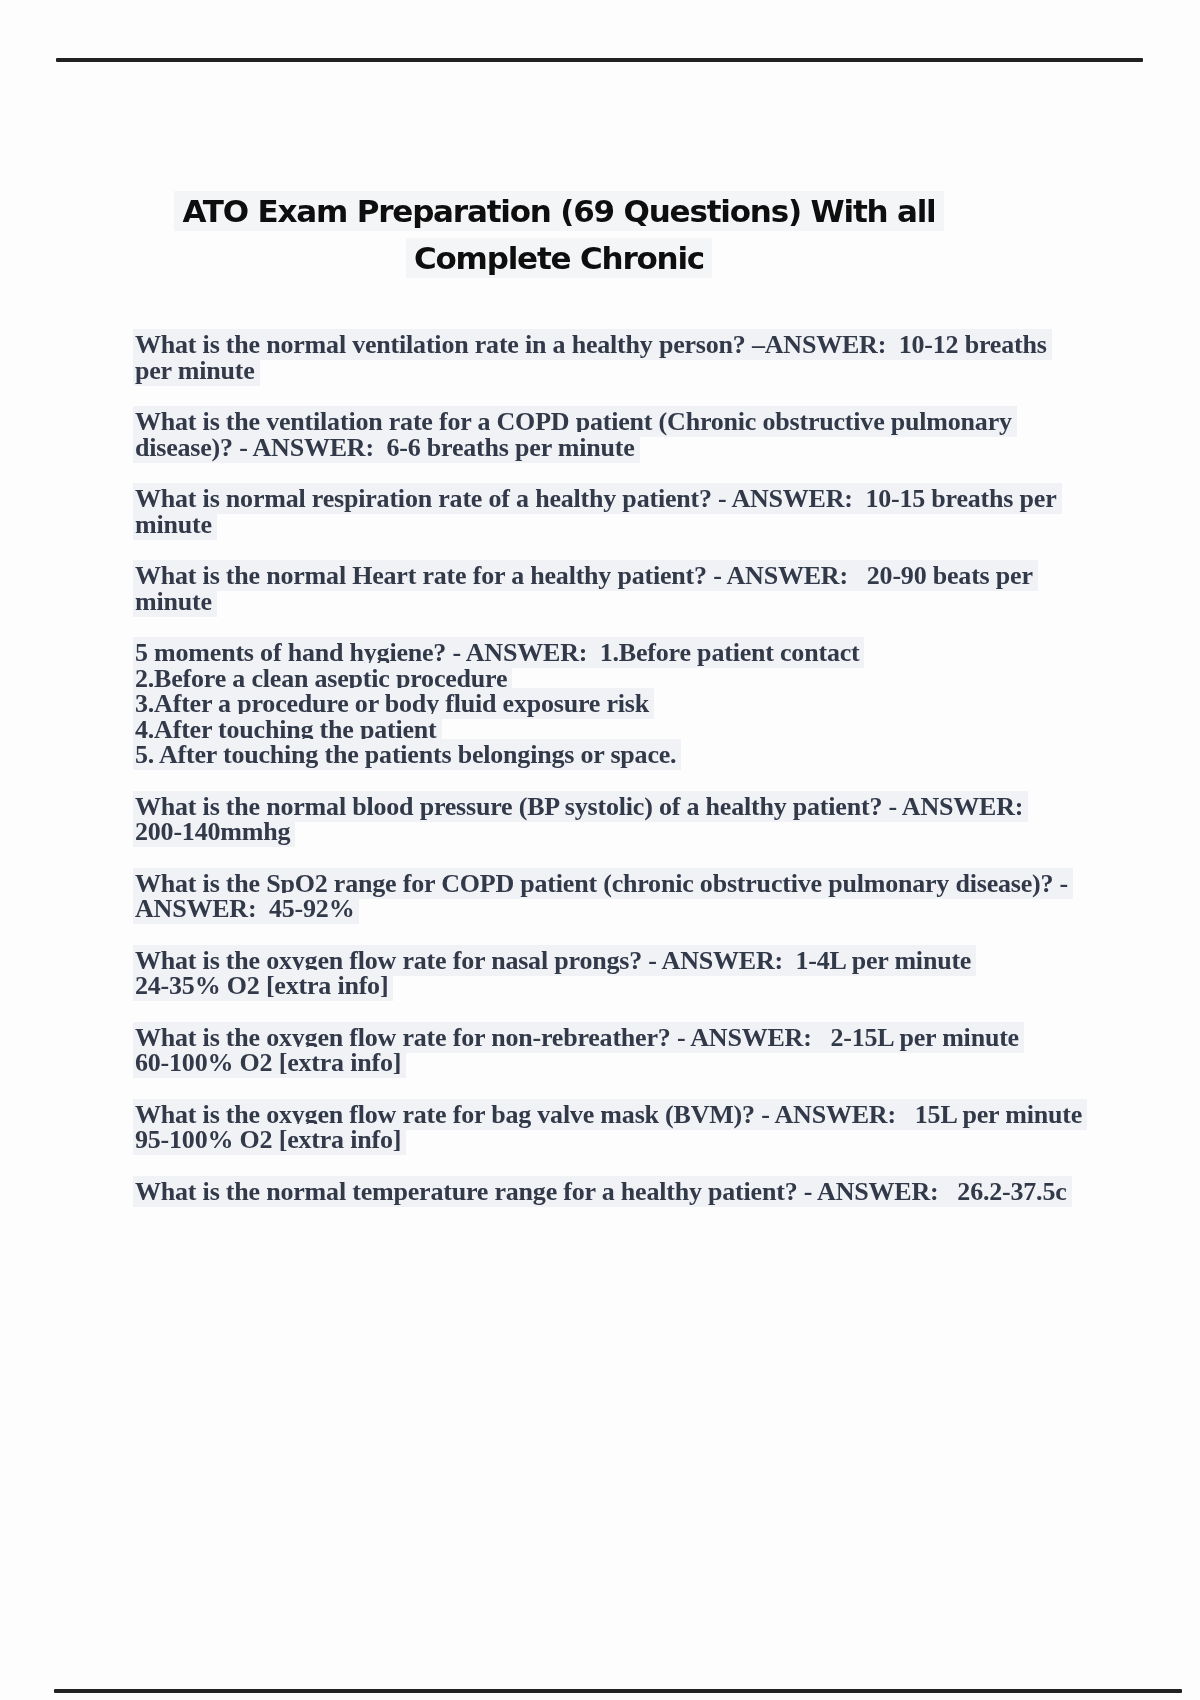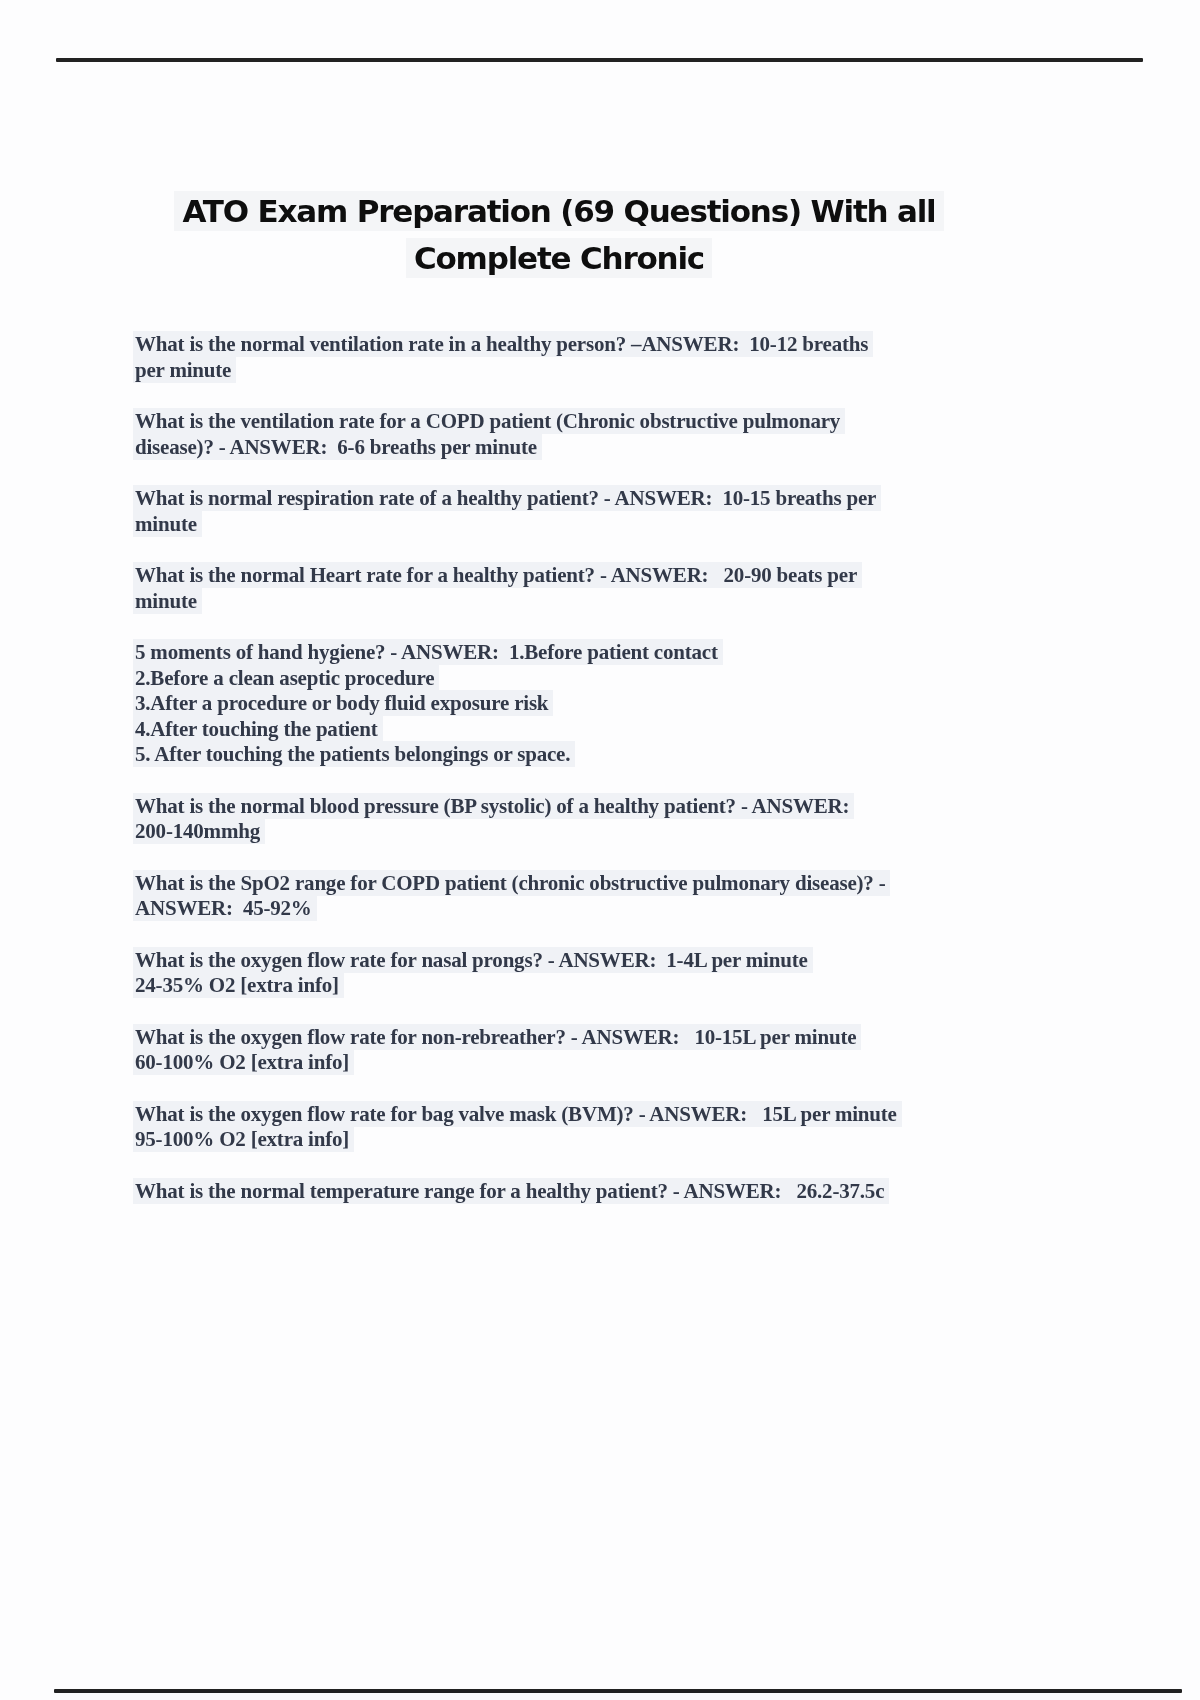--- a/index.html
+++ b/index.html
@@ -52,21 +52,21 @@
     white-space: nowrap;
   }
   .doc-title .title-line > span {
     background: #f4f5f7;
     padding: 2px 8px;
     box-decoration-break: clone;
     -webkit-box-decoration-break: clone;
   }
   .qa-item {
     margin: 0 0 26px 0;
-    font-size: 21px;
+    font-size: 26px;
     line-height: 25.5px;
     font-weight: bold;
     letter-spacing: -0.2px;
     color: #323949;
     white-space: pre;
   }
   .qa-item .hl {
     background: #f0f2f6;
     padding: 1px 5px 1px 2px;
     box-decoration-break: clone;
@@ -100,21 +100,21 @@
 2.Before a clean aseptic procedure
 3.After a procedure or body fluid exposure risk
 4.After touching the patient
 5. After touching the patients belongings or space.</span></div>
       <div class="qa-item"><span class="hl">What is the normal blood pressure (BP systolic) of a healthy patient? - ANSWER:
 200-140mmhg</span></div>
       <div class="qa-item"><span class="hl">What is the SpO2 range for COPD patient (chronic obstructive pulmonary disease)? -
 ANSWER:  45-92%</span></div>
       <div class="qa-item"><span class="hl">What is the oxygen flow rate for nasal prongs? - ANSWER:  1-4L per minute
 24-35% O2 [extra info]</span></div>
-      <div class="qa-item"><span class="hl">What is the oxygen flow rate for non-rebreather? - ANSWER:   10-15L per minute
+      <div class="qa-item"><span class="hl">What is the oxygen flow rate for non-rebreather? - ANSWER:   2-15L per minute
 60-100% O2 [extra info]</span></div>
       <div class="qa-item"><span class="hl">What is the oxygen flow rate for bag valve mask (BVM)? - ANSWER:   15L per minute
 95-100% O2 [extra info]</span></div>
       <div class="qa-item"><span class="hl">What is the normal temperature range for a healthy patient? - ANSWER:   26.2-37.5c</span></div>
     </div>
 
   </div>
 
   <div class="rule rule-bottom"></div>
 

